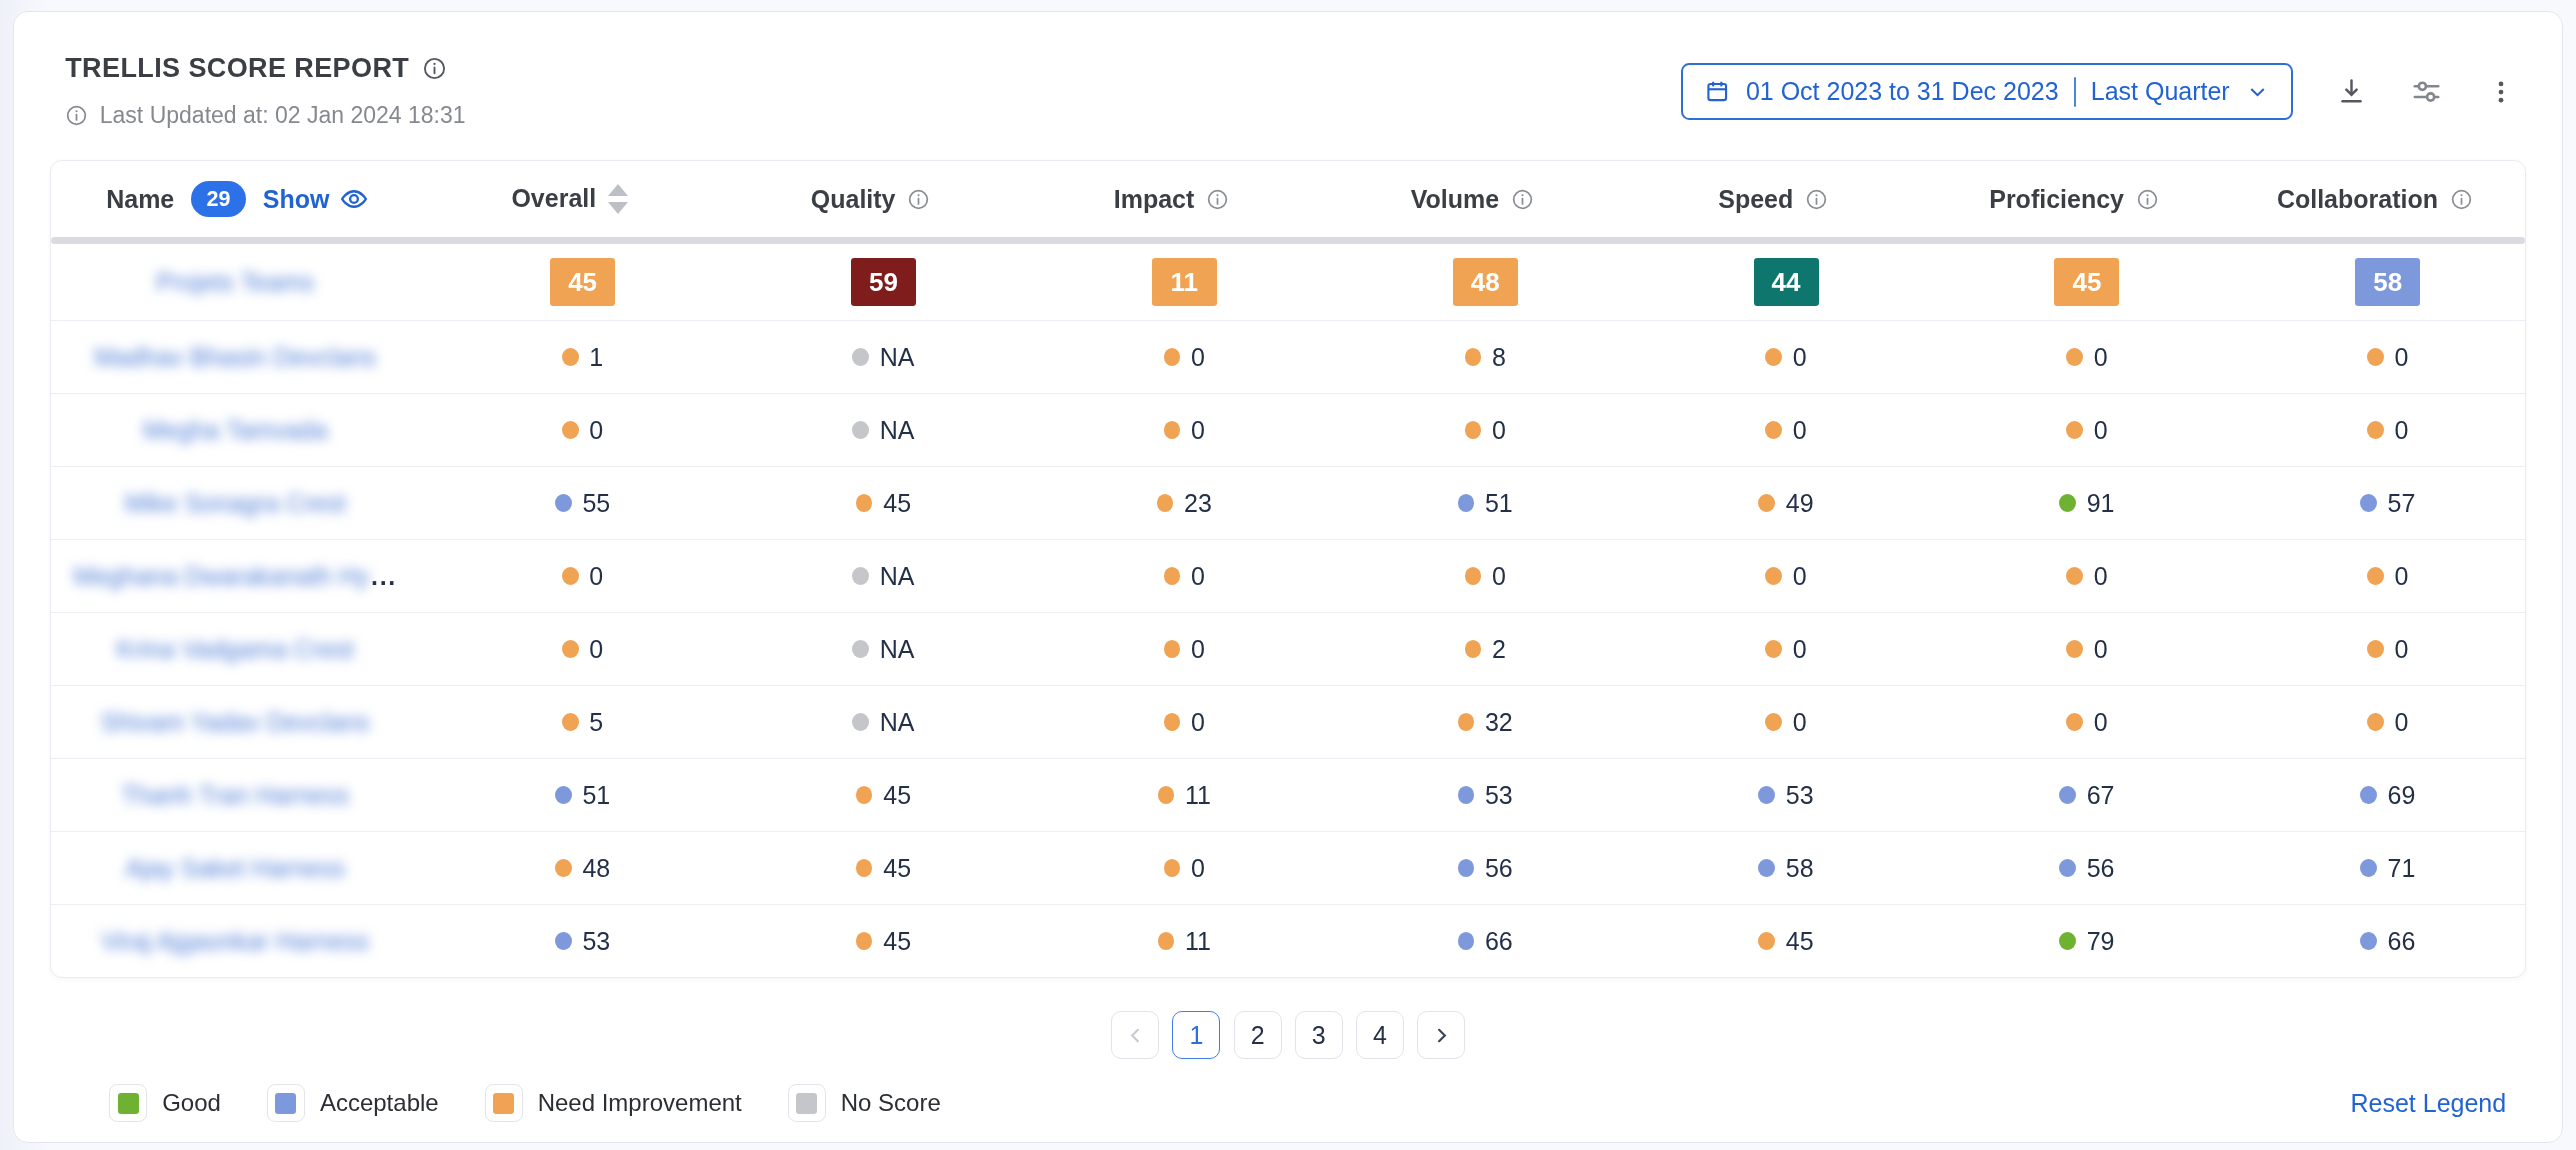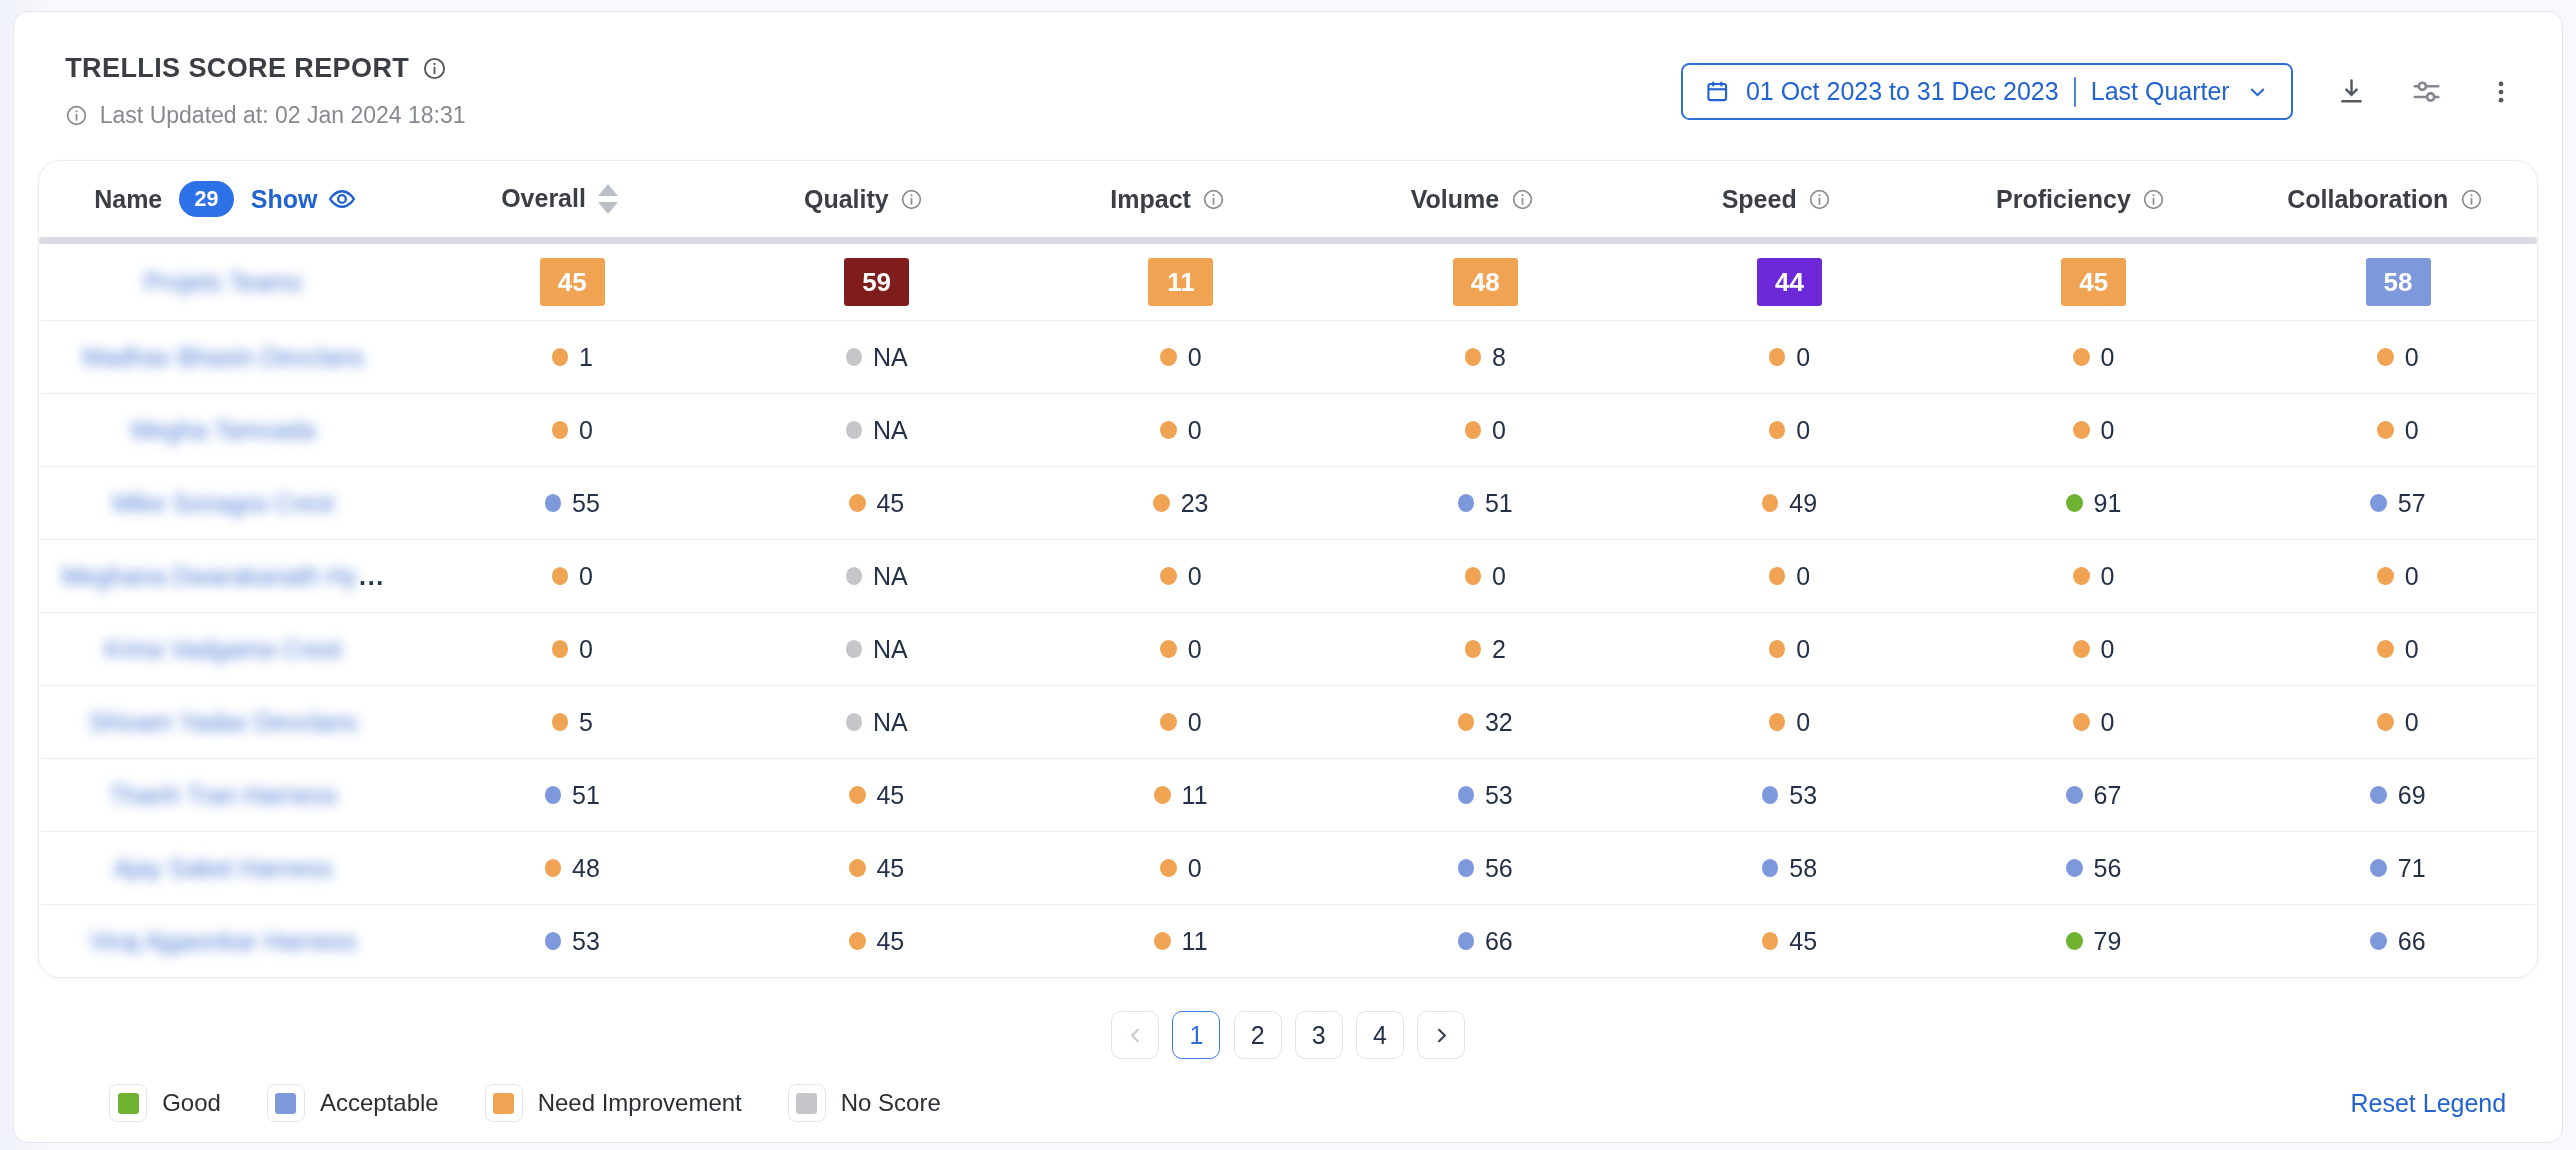--- a/index.html
+++ b/index.html
@@ -13,21 +13,21 @@
   .title-line{display:flex;align-items:center;gap:13.2px;font-size:27px;font-weight:700;color:#3b3e44;letter-spacing:0.4px;}
   .updated-line{display:flex;align-items:center;gap:11.6px;margin-top:18px;font-size:23px;color:#85888f;}
   .icn{display:inline-flex;flex:none;}
   .controls{display:flex;align-items:center;gap:43px;margin-top:10px;}
   .date-btn{display:flex;align-items:center;gap:15px;height:53px;padding:0 21.5px;border:2.1px solid #2e6fd6;
     border-radius:8.3px;color:#2263d2;font-size:25px;background:#fff;cursor:pointer;}
   .date-div{width:2.1px;height:30px;background:#2e6fd6;opacity:.85;border-radius:1.7px;}
   .tool-ic{color:#55585f;cursor:pointer;display:inline-flex;}
 
   
-  .table-card{margin:31px 24px 0;border:1.7px solid #e9ebf1;border-radius:22px;overflow:hidden;
+  .table-card{margin:31px 36px 0;border:1.7px solid #e9ebf1;border-radius:12px;overflow:hidden;
     box-shadow:0 1.7px 5px rgba(25,39,80,.04);}
   .grid{display:grid;grid-template-columns:368px repeat(7,1fr);align-items:center;}
   .thead{height:76px;}
   .th{display:flex;justify-content:center;align-items:center;gap:11.6px;font-size:25px;font-weight:700;color:#3b3e45;}
   .th-name{justify-content:flex-start;padding-left:55px;gap:16.6px;}
   .count-pill{background:#2d71e8;color:#fff;font-size:21.5px;font-weight:600;padding:5.8px 15.7px;border-radius:827px;cursor:pointer;}
   .show-lbl{color:#2263d2;font-weight:700;cursor:pointer;display:flex;align-items:center;gap:10px;}
   .info-ic{color:#8a8d93;display:inline-flex;cursor:pointer;}
   .sort-ic{display:inline-flex;flex-direction:column;gap:5.8px;cursor:pointer;}
   .sort-ic .up{width:0;height:0;border-left:10.8px solid transparent;border-right:10.8px solid transparent;border-bottom:12.4px solid #bcbfc6;}
@@ -230,21 +230,21 @@
             <div class="cell">
               <span class="badge" style="background:#7f1d1d">59</span>
             </div>
             <div class="cell">
               <span class="badge" style="background:#F0A352">11</span>
             </div>
             <div class="cell">
               <span class="badge" style="background:#F0A352">48</span>
             </div>
             <div class="cell">
-              <span class="badge" style="background:#6d28d9">44</span>
+              <span class="badge" style="background:#0f766e">44</span>
             </div>
             <div class="cell">
               <span class="badge" style="background:#F0A352">45</span>
             </div>
             <div class="cell">
               <span class="badge" style="background:#7E98DC">58</span>
             </div>
           </div>
           <div class="grid trow">
             <div class="name-cell">

